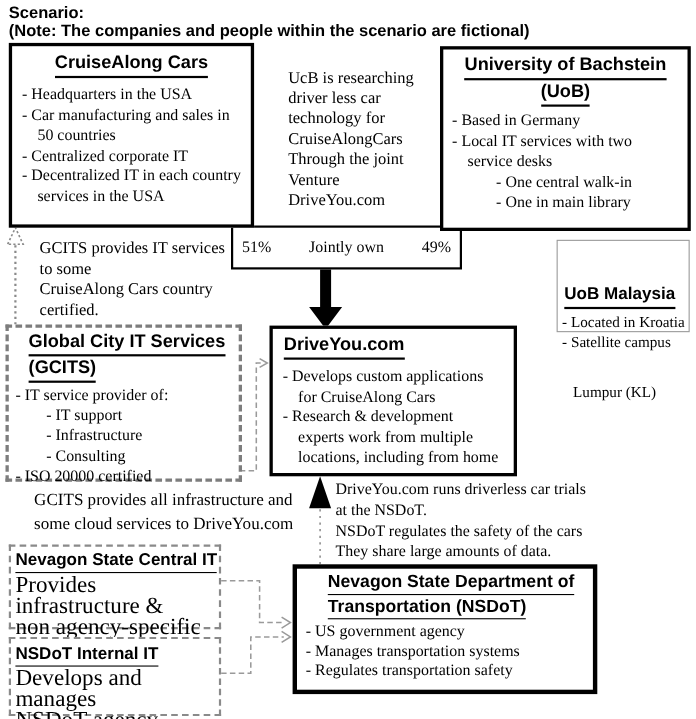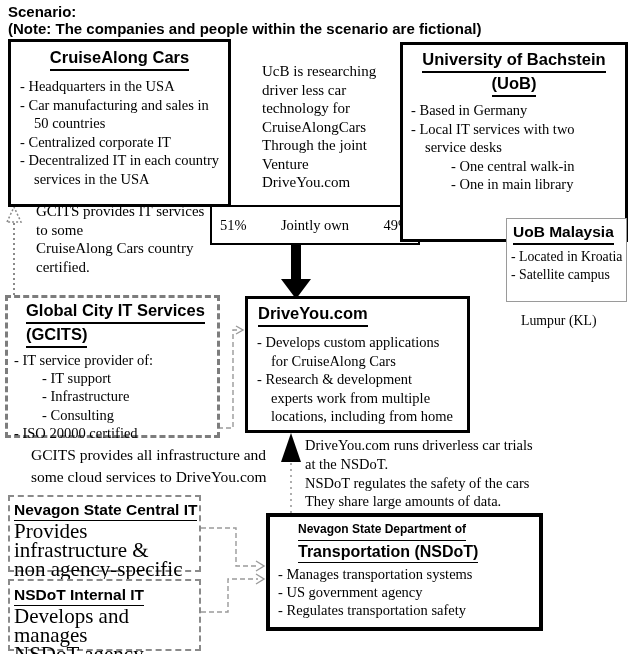--- a/index.html
+++ b/index.html
@@ -93,21 +93,21 @@
     <div class="items" style="padding:6px 4px 0 9px;">
       <div>- Headquarters in the USA</div>
       <div>- Car manufacturing and sales in</div>
       <div class="in1">50 countries</div>
       <div>- Centralized corporate IT</div>
       <div>- Decentralized IT in each country</div>
       <div class="in1">services in the USA</div>
     </div>
   </div>
 
-  <div class="box solid3" style="left:400px;top:42px;width:228px;height:200px;">
+  <div class="box solid3" style="left:400px;top:42px;width:228px;height:168px;">
     <div class="tc" style="margin-top:4px;">
       <span class="titleSans u">University of Bachstein</span><br>
       <span class="titleSans u">(UoB)</span>
     </div>
     <div class="items" style="padding:4px 2px 0 8px;">
       <div>- Based in Germany</div>
       <div>- Local IT services with two</div>
       <div class="in1">service desks</div>
       <div class="in2">- One central walk-in</div>
       <div class="in2">- One in main library</div>
@@ -119,30 +119,30 @@
     <div>driver less car</div>
     <div>technology for</div>
     <div>CruiseAlongCars</div>
     <div>Through the joint</div>
     <div>Venture</div>
     <div>DriveYou.com</div>
   </div>
 
   <div class="box thin1" style="left:506px;top:218px;width:121px;height:84px;">
     <div style="padding-left:6px;padding-top:2px;">
-      <span class="titleSans u" style="font-size:15.5px;">UoB Malaysia</span>
+      <span class="titleSans u" style="font-size:15.5px;margin-top:36px;">UoB Malaysia</span>
     </div>
     <div class="items" style="font-size:13.8px;line-height:18px;padding:3px 0 0 4px;">
       <div>- Located in Kroatia</div>
       <div>- Satellite campus</div>
       <div class="in1" style="padding-left:10px;margin-top:28px;">Lumpur (KL)</div>
     </div>
   </div>
 
-  <div class="abs note" style="left:36px;top:202px;width:190px;z-index:2;">
+  <div class="abs note" style="left:36px;top:217px;width:190px;z-index:2;">
     <div>GCITS provides IT services</div>
     <div>to some</div>
     <div>CruiseAlong Cars country</div>
     <div>certified.</div>
   </div>
 
   <div class="box dash3" style="left:5px;top:295px;width:215px;height:143px;">
     <div style="padding-left:18px;padding-top:2px;">
       <span class="titleSans u">Global City IT Services</span><br>
       <span class="titleSans u">(GCITS)</span>
@@ -196,23 +196,23 @@
       <span class="titleSerif u1">NSDoT Internal IT</span>
     </div>
     <div class="items15" style="padding-left:4px;padding-top:1px;">
       <div>Develops and manages</div>
       <div>NSDoT agency-specific apps</div>
     </div>
   </div>
 
   <div class="box solid4" style="left:266px;top:513px;width:277px;height:118px;">
     <div style="padding-left:28px;padding-top:2px;">
-      <span class="titleSerif u1" style="font-size:12px;">Nevagon State Department of</span><br>
+      <span class="titleSerif u1" style="font-size:16px;">Nevagon State Department of</span><br>
       <span class="titleSerif u1" style="font-size:16px;">Transportation (NSDoT)</span>
     </div>
     <div class="items" style="padding:2px 0 0 8px;line-height:18px;">
+      <div>- US government agency</div>
       <div>- Manages transportation systems</div>
-      <div>- US government agency</div>
       <div>- Regulates transportation safety</div>
     </div>
   </div>
 
 </div>
 
 </body></html>

